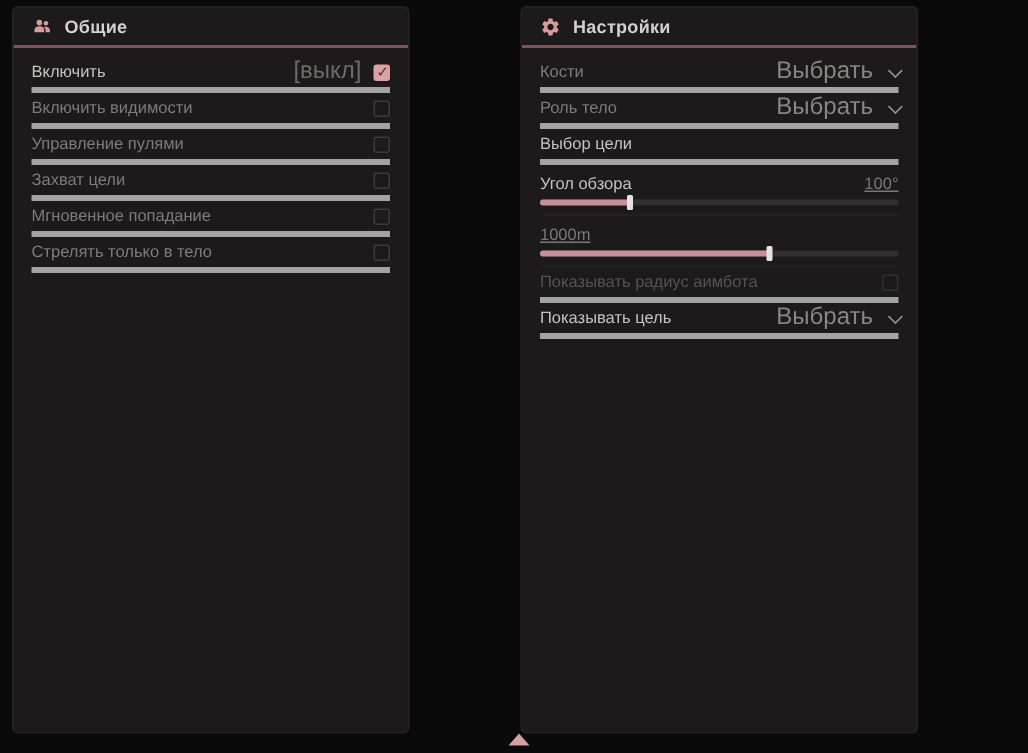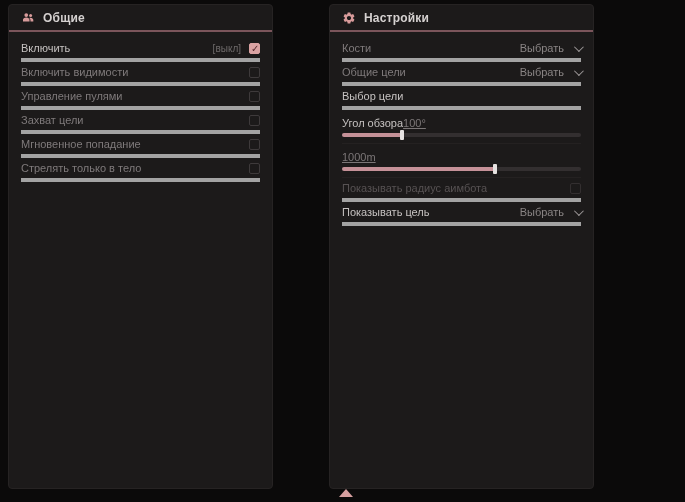--- a/index.html
+++ b/index.html
@@ -8,55 +8,55 @@
     background:#0b0a0a;
     font-family:"Liberation Sans","DejaVu Sans",sans-serif;
     overflow:hidden; position:relative;
   }
   .panel {
     position:absolute; top:4px; height:485px; width:265px;
     background:#1c1a1a; border:1px solid #262323; border-radius:4px;
     overflow:hidden;
   }
   .panel.left  { left:8px; }
-  .panel.right { left:329px; }
+  .panel.right { left:347px; }
   .panel-header {
     height:27px; display:flex; align-items:center; gap:8px;
     padding:0 12px; border-bottom:2px solid #7b555b;
   }
   .panel-header .hicon { width:14px; height:14px; display:flex; align-items:center; }
   .panel-header .htitle { color:#d5d1d0; font-size:12px; font-weight:bold; letter-spacing:.2px; }
   .rows { padding:6px 0 0 0; }
   .row {
     display:flex; align-items:center; justify-content:space-between;
     height:24px; margin:0 12px; border-bottom:4px solid #a3a3a3;
   }
   .row.tall { height:34px; flex-direction:column; align-items:stretch; justify-content:center; gap:4px; border-bottom:1px solid #242121; }
   .lbl { font-size:11px; color:#7f7a7b; white-space:nowrap; }
   .lbl.bright { color:#c6c2c1; }
   .lbl.disabled { color:#575253; }
   .rightside { display:flex; align-items:center; gap:8px; }
-  .tag { font-size:10px; color:#6e6a6a; }
+  .tag { font-size:16px; color:#6e6a6a; }
   .checkbox {
     width:11px; height:11px; border:1px solid #3e3a3b; border-radius:2px;
     background:transparent; position:relative; flex:0 0 auto;
   }
   .checkbox.dim { border-color:#332f30; }
   .checkbox.checked { background:#daa2a2; border-color:#daa2a2; }
   .checkbox.checked::after {
     content:"✓"; position:absolute; left:1px; top:-1px;
     font-size:10px; font-weight:bold; color:#582b2f;
   }
   .select { display:flex; align-items:center; gap:10px; cursor:default; }
-  .select .val { font-size:11px; color:#8a8585; }
+  .select .val { font-size:16px; color:#8a8585; }
   .chev {
     width:7px; height:7px; border-right:1.5px solid #9b9697; border-bottom:1.5px solid #9b9697;
     transform:rotate(45deg) translateY(-2px); flex:0 0 auto;
   }
-  .slider-head { display:flex; align-items:center; justify-content:flex-start; }
+  .slider-head { display:flex; align-items:center; justify-content:space-between; }
   .slider-val { font-size:11px; color:#7b7677;text-decoration:underline; }
   .track {
     position:relative; height:4px; background:#332f30; border-radius:2px; width:100%;
   }
   .fill {
     position:absolute; left:0; top:0; height:4px; background:#c59198; border-radius:2px;
   }
   .thumb {
     position:absolute; right:-2px; top:-3px; width:4px; height:10px;
     background:#e6e2e1; border-radius:1px;
@@ -125,21 +125,21 @@
   </header>
   <div class="rows">
     <div class="row">
       <span class="lbl">Кости</span>
       <span class="select">
         <span class="val">Выбрать</span>
         <span class="chev"></span>
       </span>
     </div>
     <div class="row">
-      <span class="lbl">Общие цели</span>
+      <span class="lbl">Роль тело</span>
       <span class="select">
         <span class="val">Выбрать</span>
         <span class="chev"></span>
       </span>
     </div>
     <div class="row">
       <span class="lbl bright">Выбор цели</span>
     </div>
     <div class="row tall">
       <div class="slider-head">

